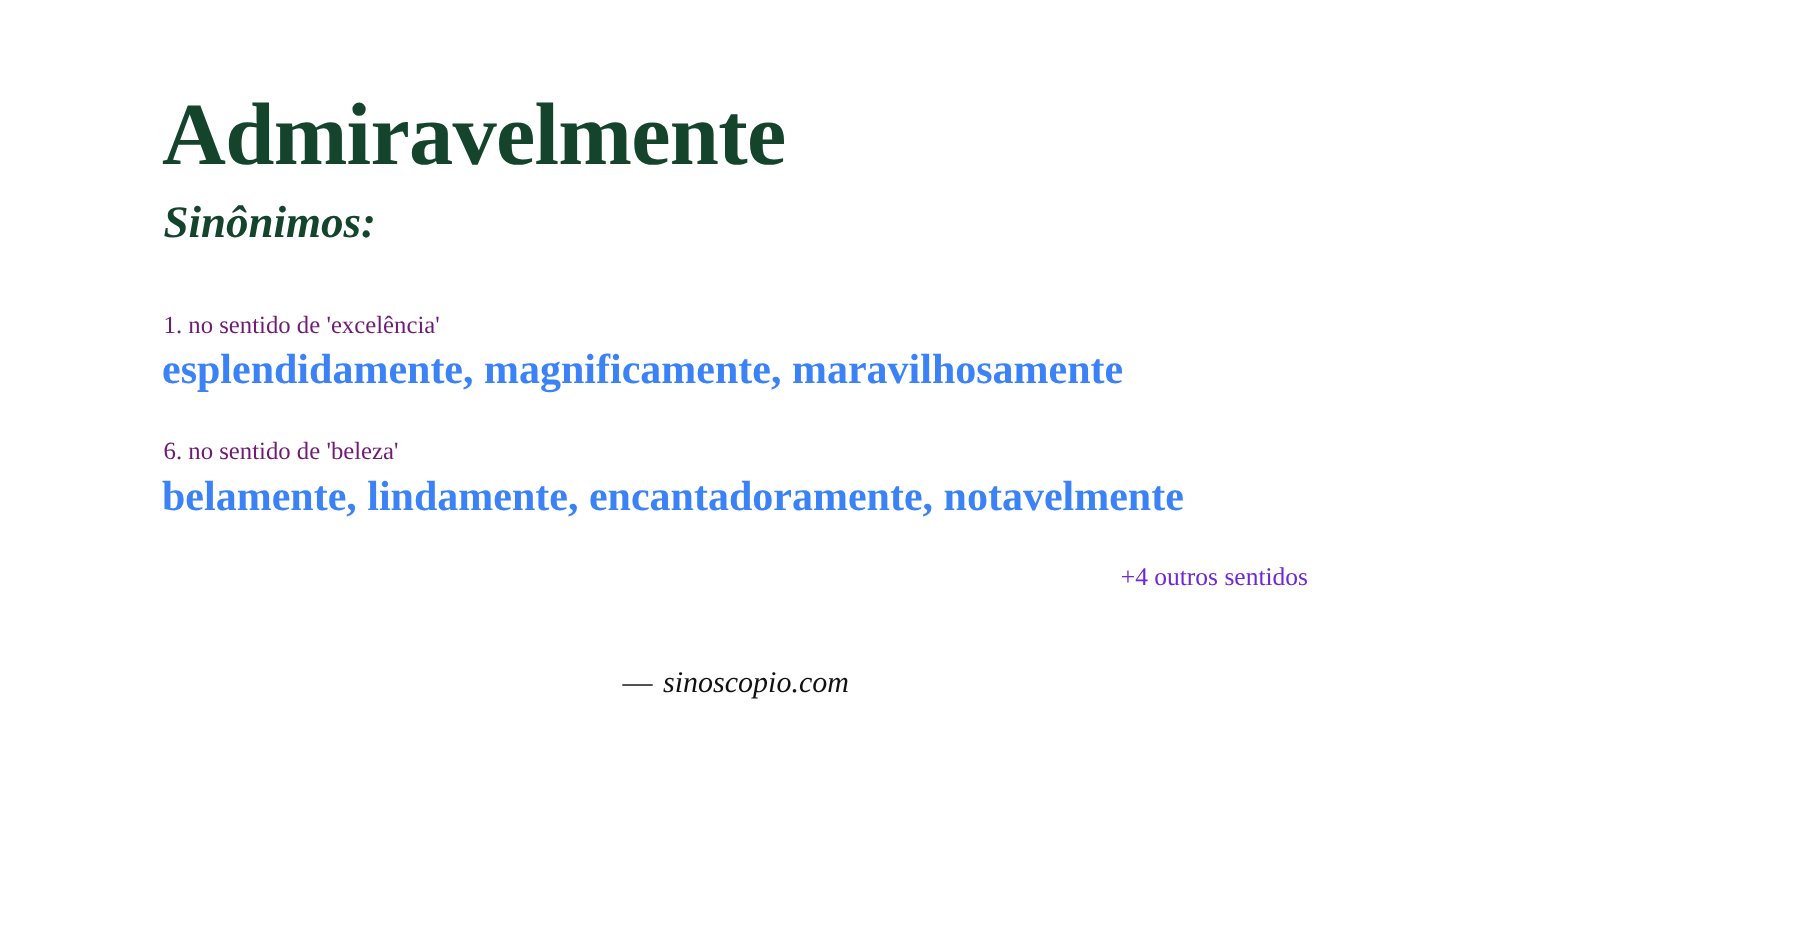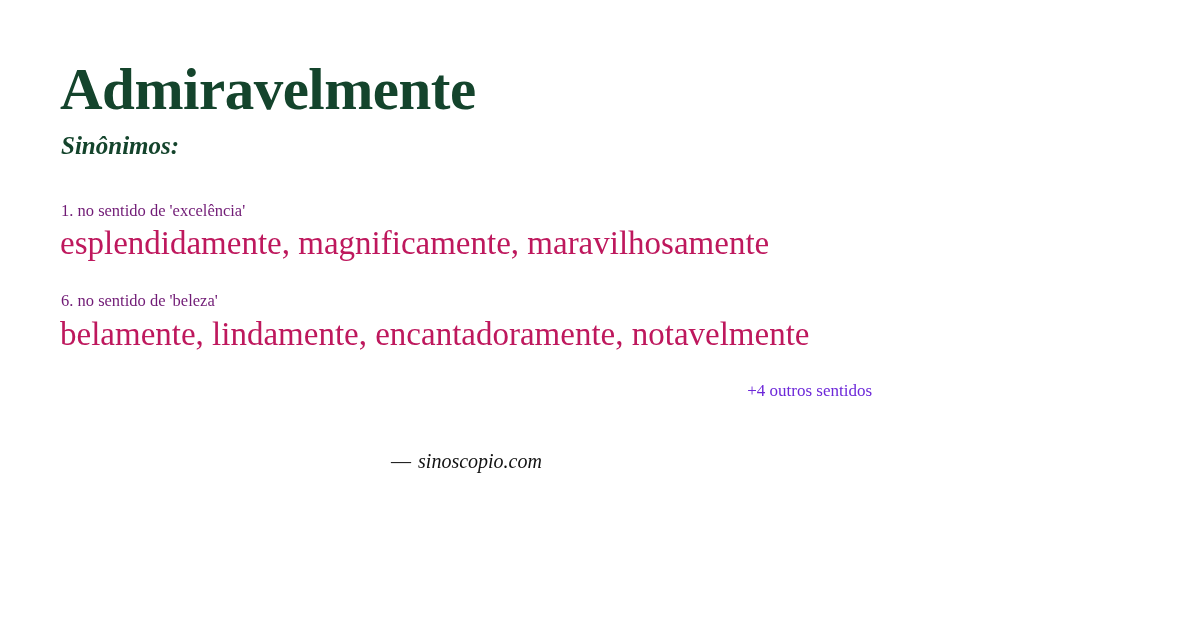--- a/index.html
+++ b/index.html
@@ -12,59 +12,60 @@
     background: #ffffff;
     font-family: "Liberation Serif", serif;
     color: #111111;
     overflow: hidden;
   }
   .page {
     position: relative;
     width: 992px;
     height: 628px;
     box-sizing: border-box;
-    padding: 58px 120px 0 60px;
+    padding: 58px 120px 0 108px;
   }
   .headword {
     font-family: "Liberation Serif", serif;
     font-weight: bold;
     font-size: 59px;
     line-height: 1.08;
     color: #14442c;
     letter-spacing: -0.5px;
     margin: 0;
   }
   .subtitle {
     font-family: "Liberation Serif", serif;
     font-weight: bold;
     font-style: italic;
-    font-size: 25px;
+    font-size: 30px;
     color: #14442c;
     margin: 10px 0 0 1px;
   }
   .senses {
     margin-top: 40px;
   }
   .sense {
     margin-bottom: 26px;
   }
   .sense-label {
     font-family: "Liberation Serif", serif;
     font-size: 16.5px;
     color: #701a75;
     margin: 0 0 2px 1px;
     line-height: 1.3;
   }
   .sense-words {
     font-family: "Liberation Serif", serif;
-    font-size: 33px;
-    color: #be185d;
+    font-size: 28px;
+    color: #3b82f6;
     line-height: 1.25;
     margin: 0;
     white-space: nowrap;
+    font-weight: bold;
   }
   .more {
     font-family: "Liberation Serif", serif;
     font-size: 17px;
     color: #6d28d9;
     margin: 22px 0 0 1px;
     text-align: right;
   }
   .source {
     font-family: "Liberation Serif", serif;

